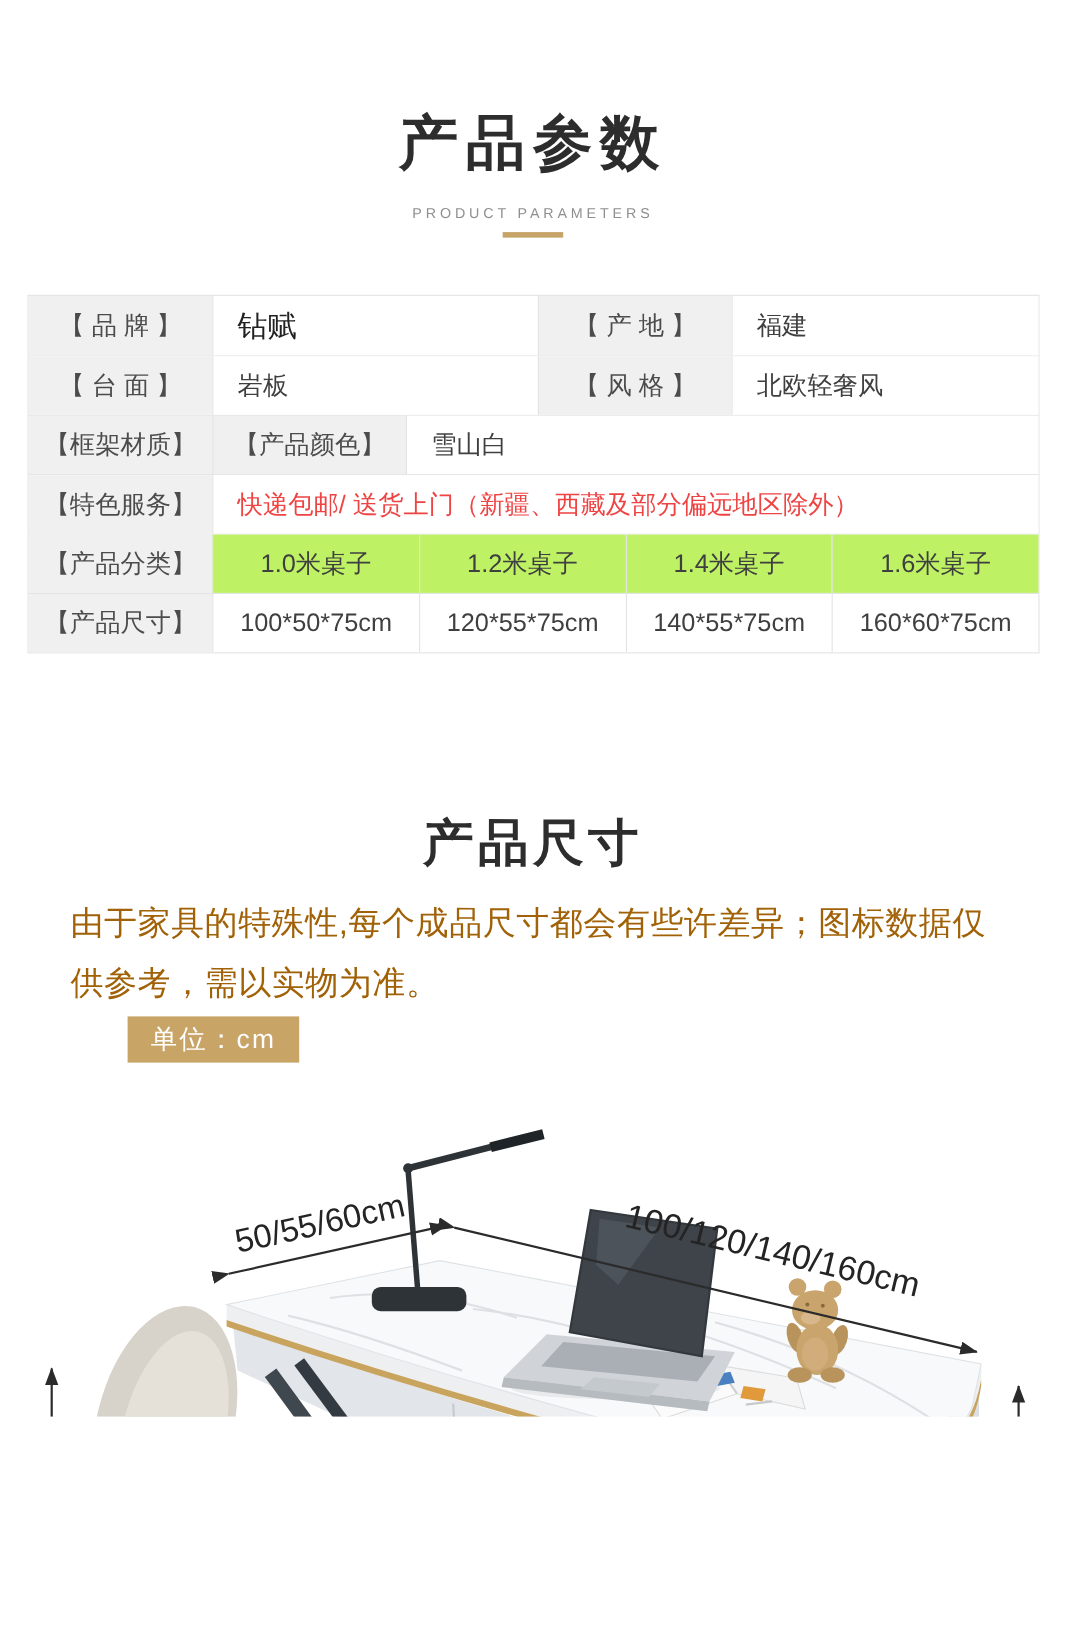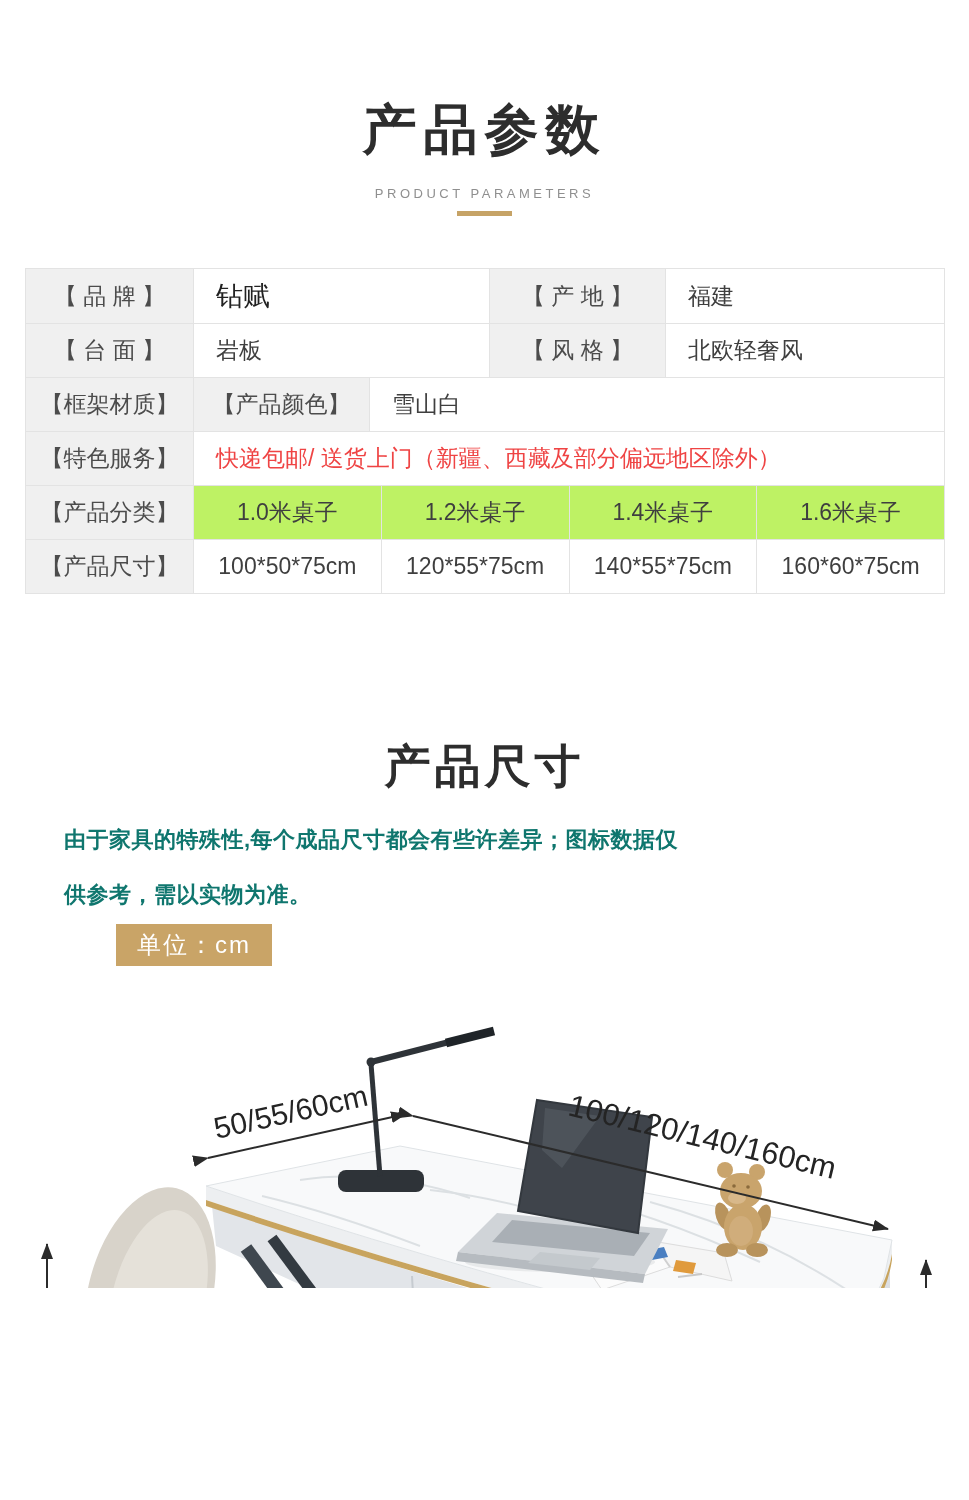--- a/index.html
+++ b/index.html
@@ -22,22 +22,22 @@
   .lab2{width:176px;justify-content:center;background:#f0f0f0;color:#4c4c4c;flex:none;}
   .val{width:296px;padding-left:22px;color:#3f3f3f;flex:none;background:#fff;}
   .val2{flex:1;padding-left:22px;color:#3f3f3f;background:#fff;}
   .valwide{flex:1;padding-left:22px;color:#ef4444;background:#fff;}
   .serif{font-family:"Liberation Serif","DejaVu Serif",serif;font-size:27px;color:#222;}
   .ccell{flex:1;justify-content:center;}
   .gray{background:#bef264;}
   
   .t2{position:absolute;top:736px;left:0;width:100%;text-align:center;
       font-size:46px;font-weight:800;color:#2d2d2d;letter-spacing:4px;}
-  .desc{position:absolute;left:64px;top:812px;width:860px;font-size:22px;
-        color:#0f766e;line-height:55px;letter-spacing:0.5px;font-weight:bold;}
+  .desc{position:absolute;left:64px;top:812px;width:860px;font-size:30px;
+        color:#a16207;line-height:55px;letter-spacing:0.5px;}
   .unit{position:absolute;left:72px;top:924px;background:#c9a467;color:#ffffff;
         font-size:24px;padding:5px 21px;letter-spacing:2px;margin-left:44px;}
   
   .diagram{position:absolute;left:0;top:980px;}
   .dimlabel{fill:#242424;font-weight:500;}
 </style>
 </head>
 <body>
 
 <div class="page">

